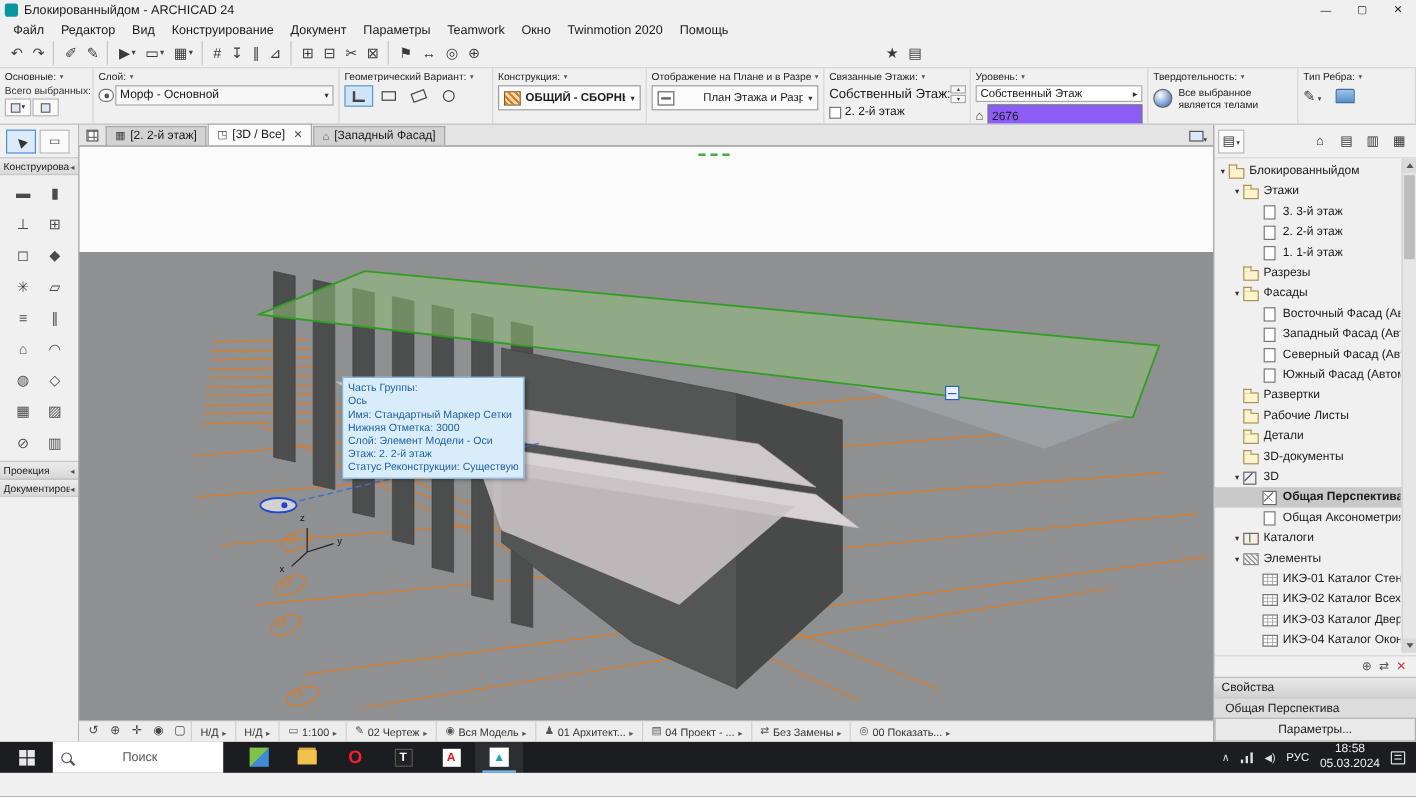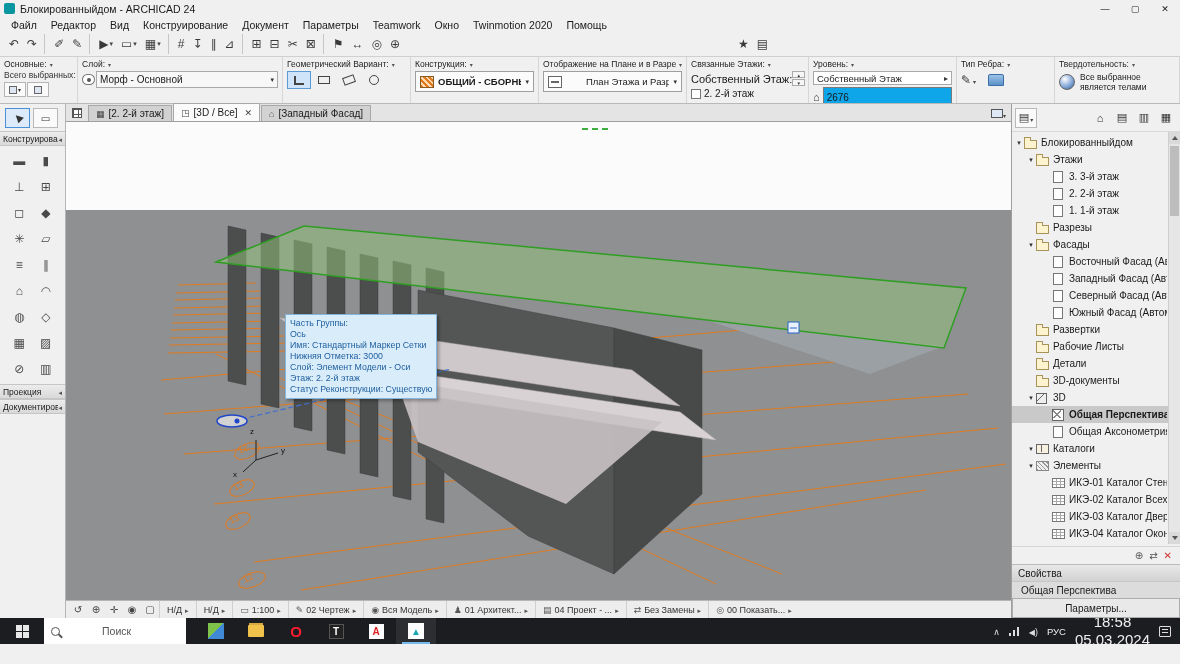--- a/index.html
+++ b/index.html
@@ -63,21 +63,21 @@
   .stepper { margin-left:auto; display:flex; flex-direction:column; gap:1px; }
   .st-btn { width:13px; height:7px; border:1px solid #aaa; background:#f6f6f6; display:flex; align-items:center; justify-content:center; }
   .st-up::after { content:"▴"; font-size:5px; color:#333; }
   .st-dn::after { content:"▾"; font-size:5px; color:#333; }
   .ln2 { display:flex; align-items:center; gap:3px; font-size:10px; margin-top:2px; white-space:nowrap; }
   .ico-story { width:10px; height:10px; border:1px solid #777; background:#fff; flex:none; }
   .lv-row { display:flex; align-items:center; gap:3px; margin-top:2px; }
   .ico-home::before { content:"⌂"; font-size:11px; color:#444; }
   .lv-box { flex:1; height:14px; border:1px solid #a9a9a9; background:#fff; display:flex; align-items:center; padding:0 3px; font-size:9.5px; white-space:nowrap; overflow:hidden; }
   .lv-box::after { content:"▸"; margin-left:auto; font-size:8px; color:#333; }
-  .lv-input { flex:1; height:20px; border:1px solid #7a7a7a; background:#0ea5e9; display:flex; align-items:center; padding:0 3px; font-size:10px; }
+  .lv-input { flex:1; height:20px; border:1px solid #7a7a7a; background:#8b5cf6; display:flex; align-items:center; padding:0 3px; font-size:10px; }
   .sol-row { display:flex; gap:5px; align-items:center; margin-top:3px; }
   .ico-sphere { width:16px; height:16px; border-radius:50%; background:radial-gradient(circle at 35% 30%,#ffffff,#7aa0d4 60%,#3c5a86); border:1px solid #666; flex:none; }
   .sol-text { font-size:8.5px; line-height:1.2; white-space:nowrap; }
   .edge-row { display:flex; align-items:center; gap:12px; margin-top:3px; }
   .pen-btn::before { content:"✎"; font-size:12px; color:#333; }
   .pen-btn::after { content:"▾"; font-size:6px; color:#444; margin-left:2px; }
   .ico-book2 { width:16px; height:12px; background:linear-gradient(#9cc3e8,#5b92c8); border:1px solid #3a6ea5; border-radius:2px 2px 0 0; }
 
   
   .main { display:flex; height:514px; }
@@ -189,21 +189,21 @@
   .ic-t .app-glyph { color:#fff; background:#222; width:15px; height:15px; display:flex; align-items:center; justify-content:center; font-size:10px; border:1px solid #555; }
   .ic-a .app-glyph { color:#d22; background:#fff; width:15px; height:15px; display:flex; align-items:center; justify-content:center; font-size:10px; }
   .ic-ac .app-glyph { color:#18a7b5; background:#fff; width:16px; height:16px; display:flex; align-items:center; justify-content:center; font-size:10px; }
   .tb-flex { flex:1; }
   .tb-tray { display:flex; align-items:center; gap:9px; padding:0 9px; }
   .tray-chev::before { content:"∧"; font-size:9px; color:#ddd; }
   .tray-net { width:11px; height:9px; background:linear-gradient(#ddd,#ddd) 0 6px/2px 3px,linear-gradient(#ddd,#ddd) 4px 3px/2px 6px,linear-gradient(#ddd,#ddd) 8px 0/2px 9px; background-repeat:no-repeat; }
   .tray-vol::before { content:"◀"; font-size:8px; color:#ddd; }
   .tray-vol::after { content:")"; font-size:9px; color:#ddd; }
   .tray-lang { font-size:9.5px; }
-  .tray-clock { font-size:15px; line-height:1.2; text-align:center; }
+  .tray-clock { font-size:10px; line-height:1.2; text-align:center; }
   .tray-note { width:12px; height:11px; border:1.5px solid #ddd; border-radius:1px; position:relative; }
   .tray-note::after { content:""; position:absolute; left:2px; right:2px; top:2px; height:1px; background:#ddd; box-shadow:0 3px 0 #ddd; }
 </style>
 </head>
 <body>
 
 <div class="app">
 
   <div class="titlebar">
     <span class="app-ico"></span>
@@ -428,39 +428,39 @@
             <span>Собственный Этаж</span>
           </div>
       </div>
       <div class="lv-row">
         <span class="ico-home"></span>
         <div class="lv-input">
             <span>2676</span>
           </div>
       </div>
     </div>
-    <div class="ib-sec sec-edge">
-      <div class="ib-hd">
-          <span>Тип Ребра:</span>
-        </div>
-      <div class="edge-row">
-        <button class="pen-btn"></button>
-        <span class="ico-book2"></span>
-      </div>
-    </div>
     <div class="ib-sec sec-solid">
       <div class="ib-hd">
           <span>Твердотельность:</span>
         </div>
       <div class="sol-row">
         <span class="ico-sphere"></span>
         <span class="sol-text">
           <span>Все выбранное</span><br>
           <span>является телами</span>
         </span>
+      </div>
+    </div>
+    <div class="ib-sec sec-edge">
+      <div class="ib-hd">
+          <span>Тип Ребра:</span>
+        </div>
+      <div class="edge-row">
+        <button class="pen-btn"></button>
+        <span class="ico-book2"></span>
       </div>
     </div>
   </div>
 
   <div class="main">
 
     <div class="toolbox">
       <div class="tbx-top">
 
       <button class="tbx-sel active">

